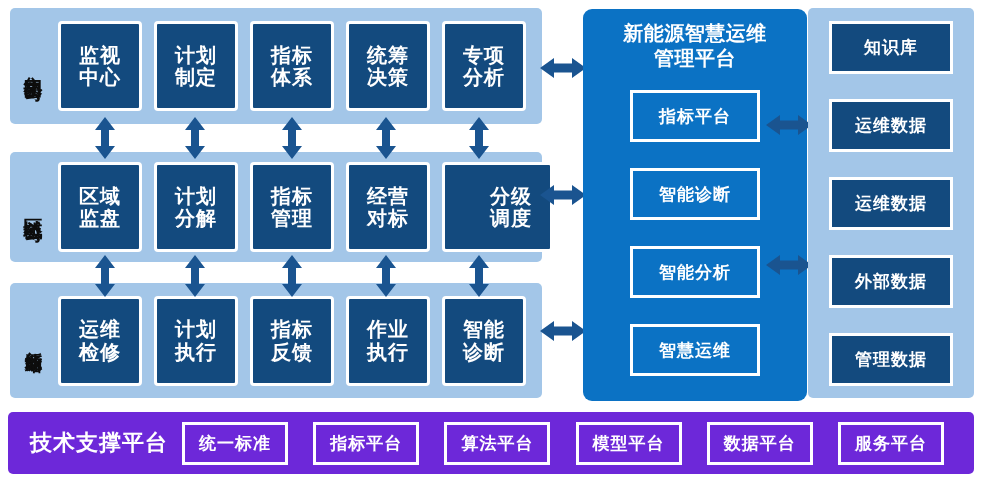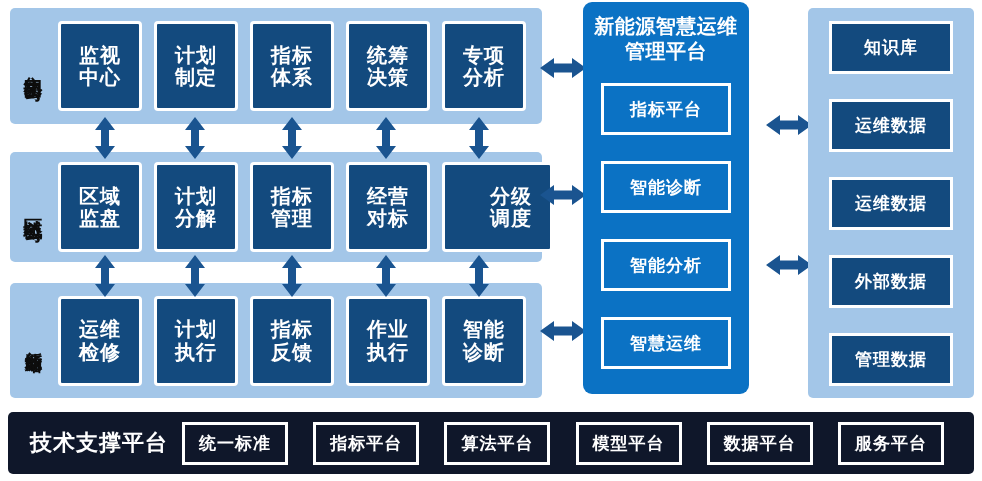--- a/index.html
+++ b/index.html
@@ -61,21 +61,21 @@
     display:flex;flex-direction:column;align-items:center;justify-content:space-around;
   }
   .ditem{
     width:118px;height:47px;background:#134A7E;border:3px solid #ffffff;
     color:#ffffff;font-weight:bold;font-size:17px;
     display:flex;align-items:center;justify-content:center;letter-spacing:1px;
   }
 
   
   .support{
-    position:absolute;background:#0f172a;border-radius:5px;
+    position:absolute;background:#6d28d9;border-radius:5px;
     display:flex;align-items:center;
   }
   .support-title{
     color:#ffffff;font-weight:bold;font-size:22px;letter-spacing:1px;
     margin-left:22px;margin-right:14px;white-space:nowrap;
   }
   .support-items{flex:1;display:flex;align-items:center;justify-content:space-between;
     padding-right:30px;}
   .sitem{
     border:3px solid #ffffff;color:#ffffff;font-weight:bold;font-size:17px;
@@ -256,21 +256,21 @@
     <svg viewBox="0 0 46 26" width="46" height="26">
         <path d="M0 13 L14 3 L14 8.5 L32 8.5 L32 3 L46 13 L32 23 L32 17.5 L14 17.5 L14 23 Z" fill="#1A5490"></path>
       </svg>
   </div>
   <div class="harrow" style="left:540px;top:318px;">
     <svg viewBox="0 0 46 26" width="46" height="26">
         <path d="M0 13 L14 3 L14 8.5 L32 8.5 L32 3 L46 13 L32 23 L32 17.5 L14 17.5 L14 23 Z" fill="#1A5490"></path>
       </svg>
   </div>
 
-  <div class="platform" style="left:583px;top:2px;width:166px;height:392px;">
+  <div class="platform" style="left:583px;top:9px;width:224px;height:392px;">
     <div class="platform-title">
       <div>新能源智慧运维</div>
       <div>管理平台</div>
     </div>
     <div class="platform-items">
       <div class="pitem">指标平台</div>
       <div class="pitem">智能诊断</div>
       <div class="pitem">智能分析</div>
       <div class="pitem">智慧运维</div>
     </div>

